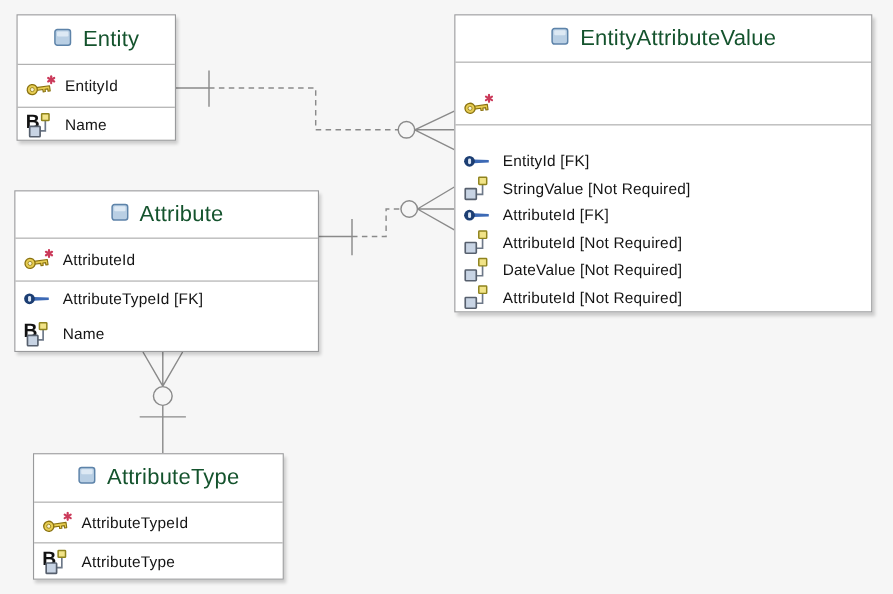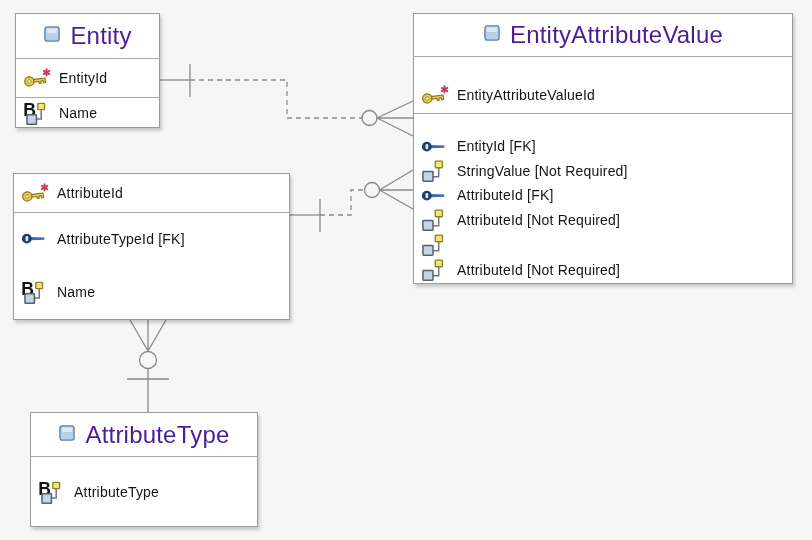--- a/index.html
+++ b/index.html
@@ -10,21 +10,21 @@
   }
   .table{
     position:absolute;display:flex;flex-direction:column;box-sizing:border-box;
     background:#ffffff;border:1px solid #999a9c;
     box-shadow:2px 3px 3px rgba(0,0,0,.18);
   }
   .hdr{
     flex:0 0 auto;display:flex;align-items:center;justify-content:center;gap:9px;
     border-bottom:1px solid #a9a9a9;
   }
-  .ttl{font-size:24px;color:#4c1d95;letter-spacing:.2px;white-space:nowrap;}
+  .ttl{font-size:20px;color:#14532d;letter-spacing:.2px;white-space:nowrap;}
   .pk{flex:0 0 auto;border-bottom:1px solid #a9a9a9;display:flex;flex-direction:column;}
   .bdy{flex:1 1 auto;display:flex;flex-direction:column;}
   .row{flex:1 1 auto;display:flex;align-items:center;padding-left:7px;min-height:0;}
   .icn{flex:0 0 36px;width:36px;display:flex;align-items:center;}
   .lbl{font-size:14px;color:#141414;letter-spacing:.2px;white-space:nowrap;}
 
   
   #t0{left:15px;top:13px;width:145px;height:115px;}
   #t0 .hdr{height:44px;} #t0 .pk{height:38px;}
   #t1{left:413px;top:13px;width:380px;height:271px;gap:20px;}
@@ -124,21 +124,20 @@
        <circle cx="4.4" cy="9.6" r="3.5" fill="#e7cd52" stroke="#8a7210" stroke-width="0.9"></circle>
        <circle cx="4.4" cy="9.6" r="1.4" fill="#faf4d2" stroke="#8a7210" stroke-width="0.5"></circle>
      </g>
      <g stroke="#cb3a5a" stroke-width="1.5" stroke-linecap="round">
        <line x1="17.5" y1="1" x2="17.5" y2="5.8"></line>
        <line x1="15.4" y1="2.2" x2="19.6" y2="4.6"></line>
        <line x1="15.4" y1="4.6" x2="19.6" y2="2.2"></line>
      </g>
           </svg>
         </span>
-        <span class="lbl">EntityAttributeValueId</span>
       </div>
     </div>
   <div class="bdy">
       <div class="row">
         <span class="icn">
           <svg width="26" height="23" viewBox="0 0 18 16">
      <polygon points="6.6,6.9 16.2,7.3 16.2,8.9 6.6,9.3" fill="#3c69b5"></polygon>
      <circle cx="4" cy="8.1" r="3.4" fill="#1c3e73"></circle>
      <rect x="3.1" y="6.3" width="1.9" height="3.6" rx="0.9" fill="#dbe6f5"></rect>
           </svg>
@@ -176,35 +175,43 @@
         <span class="lbl">AttributeId [Not Required]</span>
       </div>
       <div class="row">
         <span class="icn">
           <svg width="24" height="24" viewBox="0 0 16 16">
      <path d="M4.6 11.8 H11.8 V5.4" fill="none" stroke="#6d7888" stroke-width="1"></path>
      <rect x="9.5" y="1.4" width="4.8" height="4.4" rx="0.4" fill="#f1e387" stroke="#8f831d" stroke-width="0.9"></rect>
      <rect x="1.3" y="8.3" width="6.7" height="6.5" rx="0.4" fill="#c8d4e4" stroke="#57606e" stroke-width="1"></rect>
           </svg>
         </span>
+        <span class="lbl">DateValue [Not Required]</span>
       </div>
       <div class="row">
         <span class="icn">
           <svg width="24" height="24" viewBox="0 0 16 16">
      <path d="M4.6 11.8 H11.8 V5.4" fill="none" stroke="#6d7888" stroke-width="1"></path>
      <rect x="9.5" y="1.4" width="4.8" height="4.4" rx="0.4" fill="#f1e387" stroke="#8f831d" stroke-width="0.9"></rect>
      <rect x="1.3" y="8.3" width="6.7" height="6.5" rx="0.4" fill="#c8d4e4" stroke="#57606e" stroke-width="1"></rect>
           </svg>
         </span>
         <span class="lbl">AttributeId [Not Required]</span>
       </div>
     </div>
 </div>
 
 <div class="table" id="t2">
+  <div class="hdr">
+    <span class="icn-h"><svg width="18" height="18" viewBox="0 0 16 16">
+     <rect x="1.7" y="1.7" width="12.6" height="12.6" rx="2" fill="#b9cfe4" stroke="#5d83a9" stroke-width="1.2"></rect>
+     <rect x="3.4" y="3.2" width="9.2" height="4" rx="1" fill="#dde9f4"></rect>
+        </svg></span>
+    <span class="ttl">Attribute</span>
+  </div>
   <div class="pk">
       <div class="row">
         <span class="icn">
           <svg width="30" height="21" viewBox="0 0 22 16">
      <g transform="rotate(-8 9 10)">
        <path d="M7.2 8.6 H16.6 V12.2 H15.1 V10.6 H13.2 V12.2 H11.7 V10.6 H7.2 Z" fill="#e7cd52" stroke="#8a7210" stroke-width="0.8" stroke-linejoin="round"></path>
        <circle cx="4.4" cy="9.6" r="3.5" fill="#e7cd52" stroke="#8a7210" stroke-width="0.9"></circle>
        <circle cx="4.4" cy="9.6" r="1.4" fill="#faf4d2" stroke="#8a7210" stroke-width="0.5"></circle>
      </g>
      <g stroke="#cb3a5a" stroke-width="1.5" stroke-linecap="round">
@@ -243,20 +250,39 @@
 </div>
 
 <div class="table" id="t3">
   <div class="hdr">
     <span class="icn-h"><svg width="18" height="18" viewBox="0 0 16 16">
      <rect x="1.7" y="1.7" width="12.6" height="12.6" rx="2" fill="#b9cfe4" stroke="#5d83a9" stroke-width="1.2"></rect>
      <rect x="3.4" y="3.2" width="9.2" height="4" rx="1" fill="#dde9f4"></rect>
         </svg></span>
     <span class="ttl">AttributeType</span>
   </div>
+  <div class="pk">
+      <div class="row">
+        <span class="icn">
+          <svg width="30" height="21" viewBox="0 0 22 16">
+     <g transform="rotate(-8 9 10)">
+       <path d="M7.2 8.6 H16.6 V12.2 H15.1 V10.6 H13.2 V12.2 H11.7 V10.6 H7.2 Z" fill="#e7cd52" stroke="#8a7210" stroke-width="0.8" stroke-linejoin="round"></path>
+       <circle cx="4.4" cy="9.6" r="3.5" fill="#e7cd52" stroke="#8a7210" stroke-width="0.9"></circle>
+       <circle cx="4.4" cy="9.6" r="1.4" fill="#faf4d2" stroke="#8a7210" stroke-width="0.5"></circle>
+     </g>
+     <g stroke="#cb3a5a" stroke-width="1.5" stroke-linecap="round">
+       <line x1="17.5" y1="1" x2="17.5" y2="5.8"></line>
+       <line x1="15.4" y1="2.2" x2="19.6" y2="4.6"></line>
+       <line x1="15.4" y1="4.6" x2="19.6" y2="2.2"></line>
+     </g>
+          </svg>
+        </span>
+        <span class="lbl">AttributeTypeId</span>
+      </div>
+    </div>
   <div class="bdy">
       <div class="row">
         <span class="icn">
           <svg width="26" height="26" viewBox="0 0 17 17">
      <text x="0.2" y="10.6" font-family="'Liberation Sans',sans-serif" font-size="11.5" font-weight="bold" fill="#121212">B</text>
      <path d="M7 12.4 H11.9 V6.2" fill="none" stroke="#6d7888" stroke-width="1"></path>
      <rect x="9.7" y="2.2" width="4.4" height="4.1" rx="0.4" fill="#f1e387" stroke="#8f831d" stroke-width="0.9"></rect>
      <rect x="2.6" y="9.7" width="6.2" height="6.2" rx="0.4" fill="#c8d4e4" stroke="#57606e" stroke-width="1"></rect>
           </svg>
         </span>

